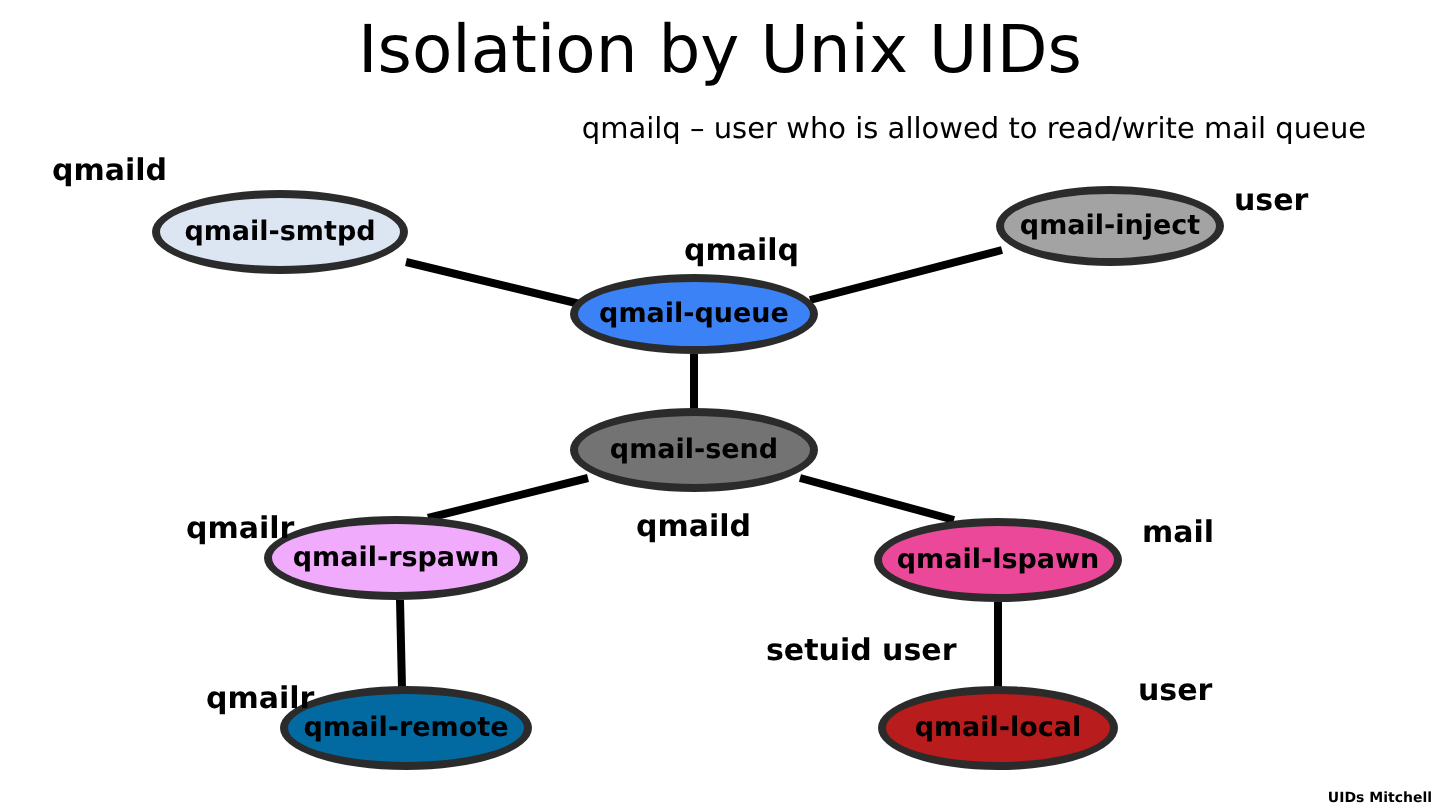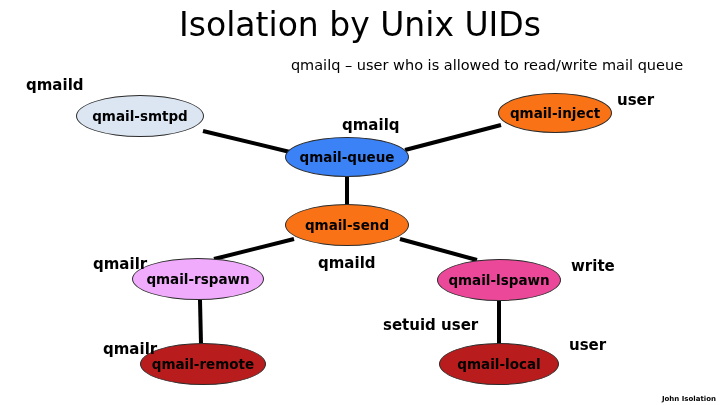--- a/index.html
+++ b/index.html
@@ -45,21 +45,21 @@
     font-size: 14.5px;
     font-weight: 400;
     color: #000000;
     white-space: nowrap;
   }
   .node {
     position: absolute;
     box-sizing: border-box;
     border-radius: 50%;
     background: #dce6f2;
-    border: 1px solid #22c55e;
+    border: 4px solid #22c55e;
     display: flex;
     align-items: center;
     justify-content: center;
     color: #000000;
     font-family: "DejaVu Sans", sans-serif;
     font-size: 13.5px;
     font-weight: 600;
     white-space: nowrap;
     z-index: 3;
   }
@@ -98,48 +98,48 @@
       <line x1="499" y1="301" x2="499" y2="344" stroke="#000000" stroke-width="4" stroke-linecap="butt"></line>
     </svg>
 
   <div class="title">Isolation by Unix UIDs</div>
   <div class="subtitle">qmailq – user who is allowed to read/write mail queue</div>
 
   <div id="nodes-layer">
       <div class="node" style="left: 76px; top: 95px; width: 128px; height: 42px; background: rgb(220, 230, 242); border-color: rgb(43, 43, 43);">
         <span>qmail-smtpd</span>
       </div>
-      <div class="node" style="left: 498px; top: 93px; width: 114px; height: 40px; background: #f97316; border-color: rgb(43, 43, 43);">
+      <div class="node" style="left: 498px; top: 93px; width: 114px; height: 40px; background: #a3a3a3; border-color: rgb(43, 43, 43);">
         <span>qmail-inject</span>
       </div>
       <div class="node" style="left: 285px; top: 137px; width: 124px; height: 40px; background: #3b82f6; border-color: rgb(43, 43, 43);">
         <span>qmail-queue</span>
       </div>
-      <div class="node" style="left: 285px; top: 204px; width: 124px; height: 42px; background: #f97316; border-color: rgb(43, 43, 43);">
+      <div class="node" style="left: 285px; top: 204px; width: 124px; height: 42px; background: #737373; border-color: rgb(43, 43, 43);">
         <span>qmail-send</span>
       </div>
       <div class="node" style="left: 132px; top: 258px; width: 132px; height: 42px; background: #f0abfc; border-color: rgb(43, 43, 43);">
         <span>qmail-rspawn</span>
       </div>
       <div class="node" style="left: 437px; top: 259px; width: 124px; height: 42px; background: #ec4899; border-color: rgb(43, 43, 43);">
         <span>qmail-lspawn</span>
       </div>
-      <div class="node" style="left: 140px; top: 343px; width: 126px; height: 42px; background: #b91c1c; border-color: rgb(43, 43, 43);">
+      <div class="node" style="left: 140px; top: 343px; width: 126px; height: 42px; background: #0369a1; border-color: rgb(43, 43, 43);">
         <span>qmail-remote</span>
       </div>
       <div class="node" style="left: 439px; top: 343px; width: 120px; height: 42px; background: #b91c1c; border-color: rgb(43, 43, 43);">
         <span>qmail-local</span>
       </div>
     </div>
   <div id="labels-layer">
       <div class="uidlabel" style="left: 26px; top: 76px;">qmaild</div>
       <div class="uidlabel" style="left: 342px; top: 116px;">qmailq</div>
       <div class="uidlabel" style="left: 617px; top: 91px;">user</div>
       <div class="uidlabel" style="left: 318px; top: 254px;">qmaild</div>
       <div class="uidlabel" style="left: 93px; top: 255px;">qmailr</div>
-      <div class="uidlabel" style="left: 571px; top: 257px;">write</div>
+      <div class="uidlabel" style="left: 571px; top: 257px;">mail</div>
       <div class="uidlabel" style="left: 103px; top: 340px;">qmailr</div>
       <div class="uidlabel" style="left: 383px; top: 316px;">setuid user</div>
       <div class="uidlabel" style="left: 569px; top: 336px;">user</div>
     </div>
 
-  <div class="credit">John Isolation</div>
+  <div class="credit">UIDs Mitchell</div>
 </div>
 
 </body></html>

